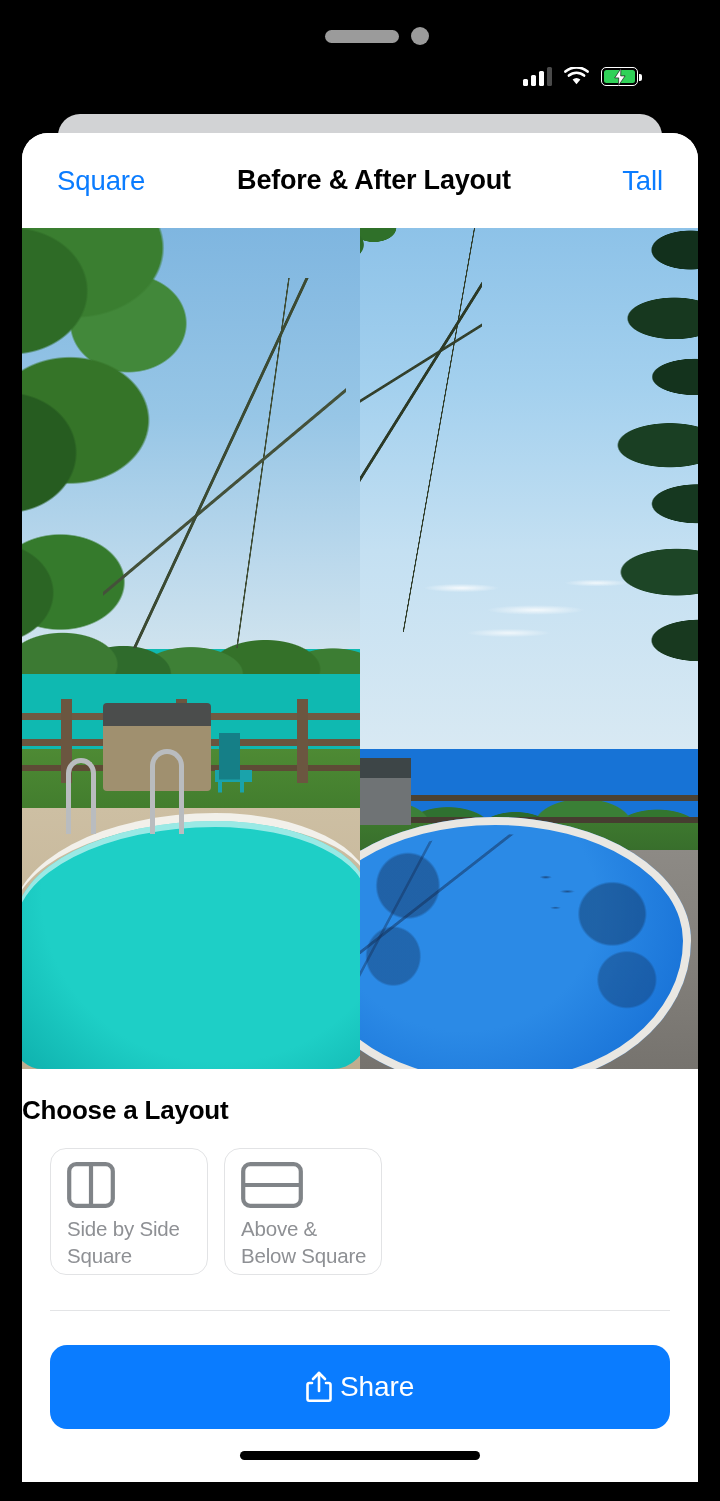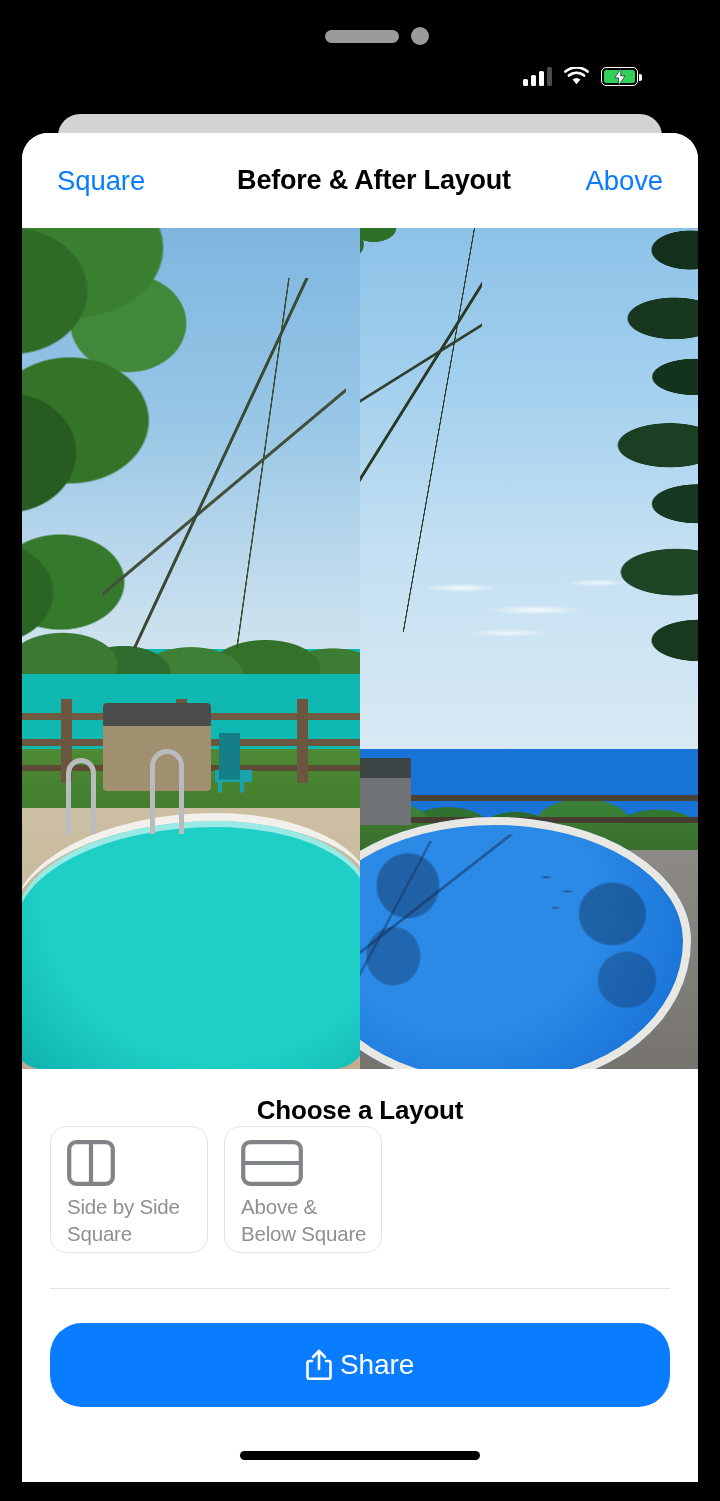--- a/index.html
+++ b/index.html
@@ -293,22 +293,22 @@
     position: absolute; top: 76%; left: 52%; width: 16%; height: 6%;
     background:
       radial-gradient(ellipse 9px 2.5px at 18% 20%, rgba(20,45,84,.7), transparent 70%),
       radial-gradient(ellipse 11px 2.5px at 58% 48%, rgba(20,45,84,.62), transparent 70%),
       radial-gradient(ellipse 8px 2px at 36% 80%, rgba(20,45,84,.6), transparent 70%);
   }
 
   
   .picker { background: #fff; padding: 26px 0 0; }
   .picker-title {
-    text-align: center; font-size: 26px; font-weight: 700;
-    color: #000; letter-spacing: -0.2px; 
+    text-align: left; font-size: 26px; font-weight: 700;
+    color: #000; letter-spacing: -0.2px; margin-bottom: 22px;
   }
   .layout-row {
     display: flex; gap: 16px;
     padding: 0 0 0 28px;
     overflow: hidden;
   }
   .layout-card {
     flex: 0 0 auto;
     width: 158px; height: 127px;
     border: 1.6px solid #e2e3e5;
@@ -334,21 +334,21 @@
 
   .divider {
     height: 1px; background: #e3e4e6;
     margin: 35px 28px 0;
   }
 
   
   .share-wrap { padding: 34px 28px 0; }
   .share-btn {
     width: 100%; height: 84px;
-    background: #0a7cff; border: none; border-radius: 32px;
+    background: #0a7cff; border: none; border-radius: 17px;
     display: flex; align-items: center; justify-content: center; gap: 8px;
     cursor: pointer;
   }
   .share-btn span {
     font-size: 28px; font-weight: 500; color: #fff;
     font-family: "Liberation Sans", sans-serif; letter-spacing: -0.1px;
   }
   .share-btn svg { display: block; }
 
   
@@ -392,21 +392,21 @@
     </div>
   </div>
 
   <div class="peek-card"></div>
 
   <div class="sheet">
 
     <div class="navbar">
       <button class="nav-btn left">Square</button>
       <div class="nav-title">Before &amp; After Layout</div>
-      <button class="nav-btn right">Above</button>
+      <button class="nav-btn right">Tall</button>
     </div>
 
     <div class="preview">
 
       <div class="pane">
         <div class="before-photo">
           <div class="bp-sky"></div>
           <div class="bp-treeline"></div>
           <div class="bp-bigtree"></div>
           <div class="bp-branch"></div>

